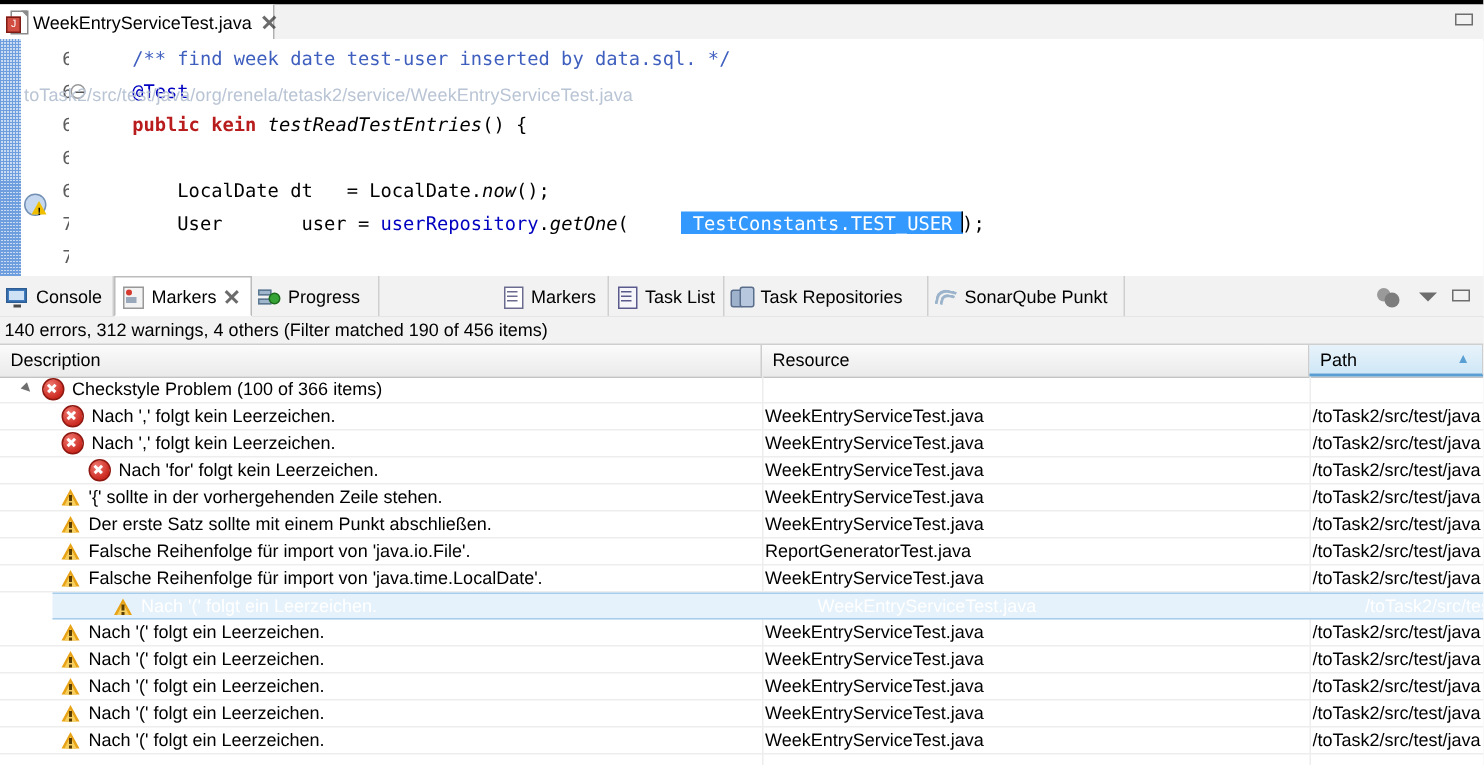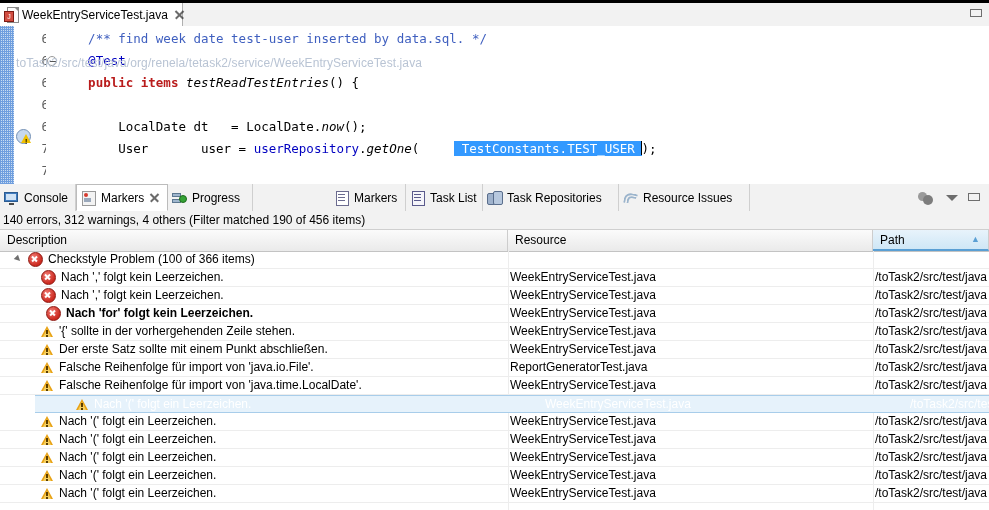--- a/index.html
+++ b/index.html
@@ -178,21 +178,21 @@
         <div class="ln" style="top: 134px; left: 14px;">71</div>
         <div class="ln" style="top: 156px; left: 14px;">72</div>
       </div>
     <div class="folding" id="folding">
         <div class="fold-minus" style="top: 30px; left: 1px;"></div>
       </div>
     <div class="selrow" style="top: 112px;"></div>
       <div class="code" id="code-area">
         <div class="cl" style="top: 2px;"><span class="cm">    /** find week date test-user inserted by data.sql. */</span></div>
         <div class="cl" style="top: 24px;">    <span class="fld">@Test</span></div>
-        <div class="cl" style="top: 46px;">    <span class="kw">public</span> <span class="kw">items</span> <span class="stat">testReadTestEntries</span>() {</div>
+        <div class="cl" style="top: 46px;">    <span class="kw">public</span> <span class="kw">kein</span> <span class="stat">testReadTestEntries</span>() {</div>
         <div class="cl" style="top: 68px;"></div>
         <div class="cl" style="top: 90px;">        LocalDate dt   = LocalDate.<span class="stat">now</span>();</div>
         <div class="cl" style="top: 112px;">        User       user = <span class="fld">userRepository</span>.<span class="stat">getOne</span>(<span class="sel"> TestConstants.TEST_USER </span><span class="caret"></span>);</div>
         <div class="cl" style="top: 134px;"></div>
         <div class="cl" style="top: 156px;">        List&lt;TaskInWeek&gt; tasksInWeek = .(user, dt);</div>
         <div class="cl" style="top: 178px;"></div>
       </div>
     <div class="ghost">toTask2/src/test/java/org/renela/tetask2/service/WeekEntryServiceTest.java</div>
     <div class="bugico" style="top:103px;">
       <span class="circ"></span>
@@ -258,21 +258,21 @@
             <span class="l" style="top:6px"></span>
             <span class="l" style="top:9px"></span>
           </span>
           <span class="vlbl">Task List</span>
         </div>
         <div class="vtab" style="left: 619px; width: 131px;">
           <span class="vico ic-sonar">
             <span class="a1"></span>
             <span class="a2"></span>
           </span>
-          <span class="vlbl">Resource Issues</span>
+          <span class="vlbl">SonarQube Punkt</span>
         </div>
       </div>
 
     <div class="vtool" style="right:4px;">
       <span class="filter-ico">
           <span class="c1"></span>
           <span class="c2"></span>
         </span>
       <span style="width:10px"></span>
       <span class="menu-tri"></span>
@@ -315,21 +315,21 @@
           <div class="row" style="top: 36px;">
             <span class="c-desc" style="left:14px;width:490px;">
               <span style="width:22px;display:inline-block"></span>
               <span class="err-ico"></span>
               <span>Nach ',' folgt kein Leerzeichen.</span>
             </span>
             <span class="c-res">WeekEntryServiceTest.java</span>
             <span class="c-path">/toTask2/src/test/java</span>
           </div>
           <div class="row" style="top: 54px;">
-            <span class="c-desc" style="left:19px;width:490px;font-weight:bold;">
+            <span class="c-desc" style="left:32px;width:490px;">
               <span style="width:22px;display:inline-block"></span>
               <span class="err-ico"></span>
               <span>Nach 'for' folgt kein Leerzeichen.</span>
             </span>
             <span class="c-res">WeekEntryServiceTest.java</span>
             <span class="c-path">/toTask2/src/test/java</span>
           </div>
           <div class="row" style="top: 72px;">
             <span class="c-desc" style="left:14px;width:490px;">
               <span style="width:22px;display:inline-block"></span>

